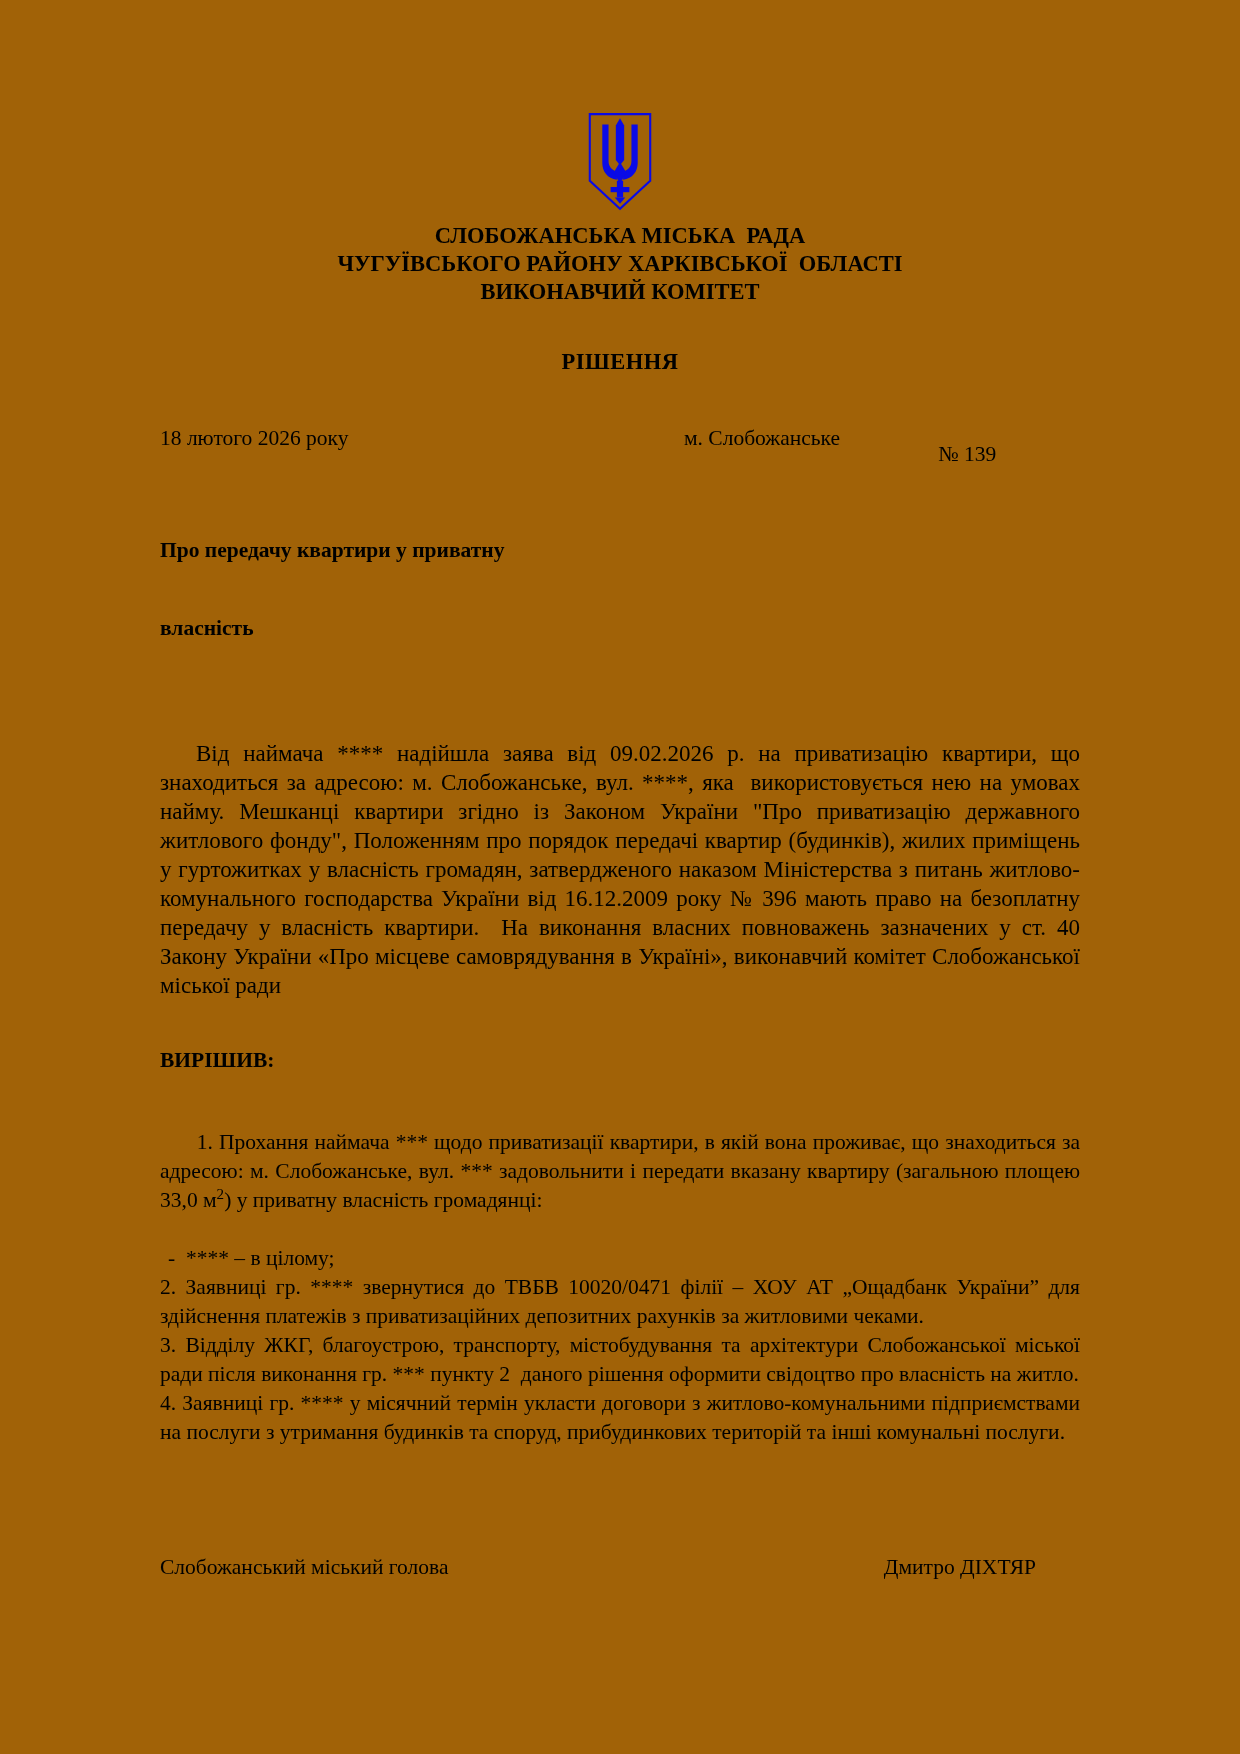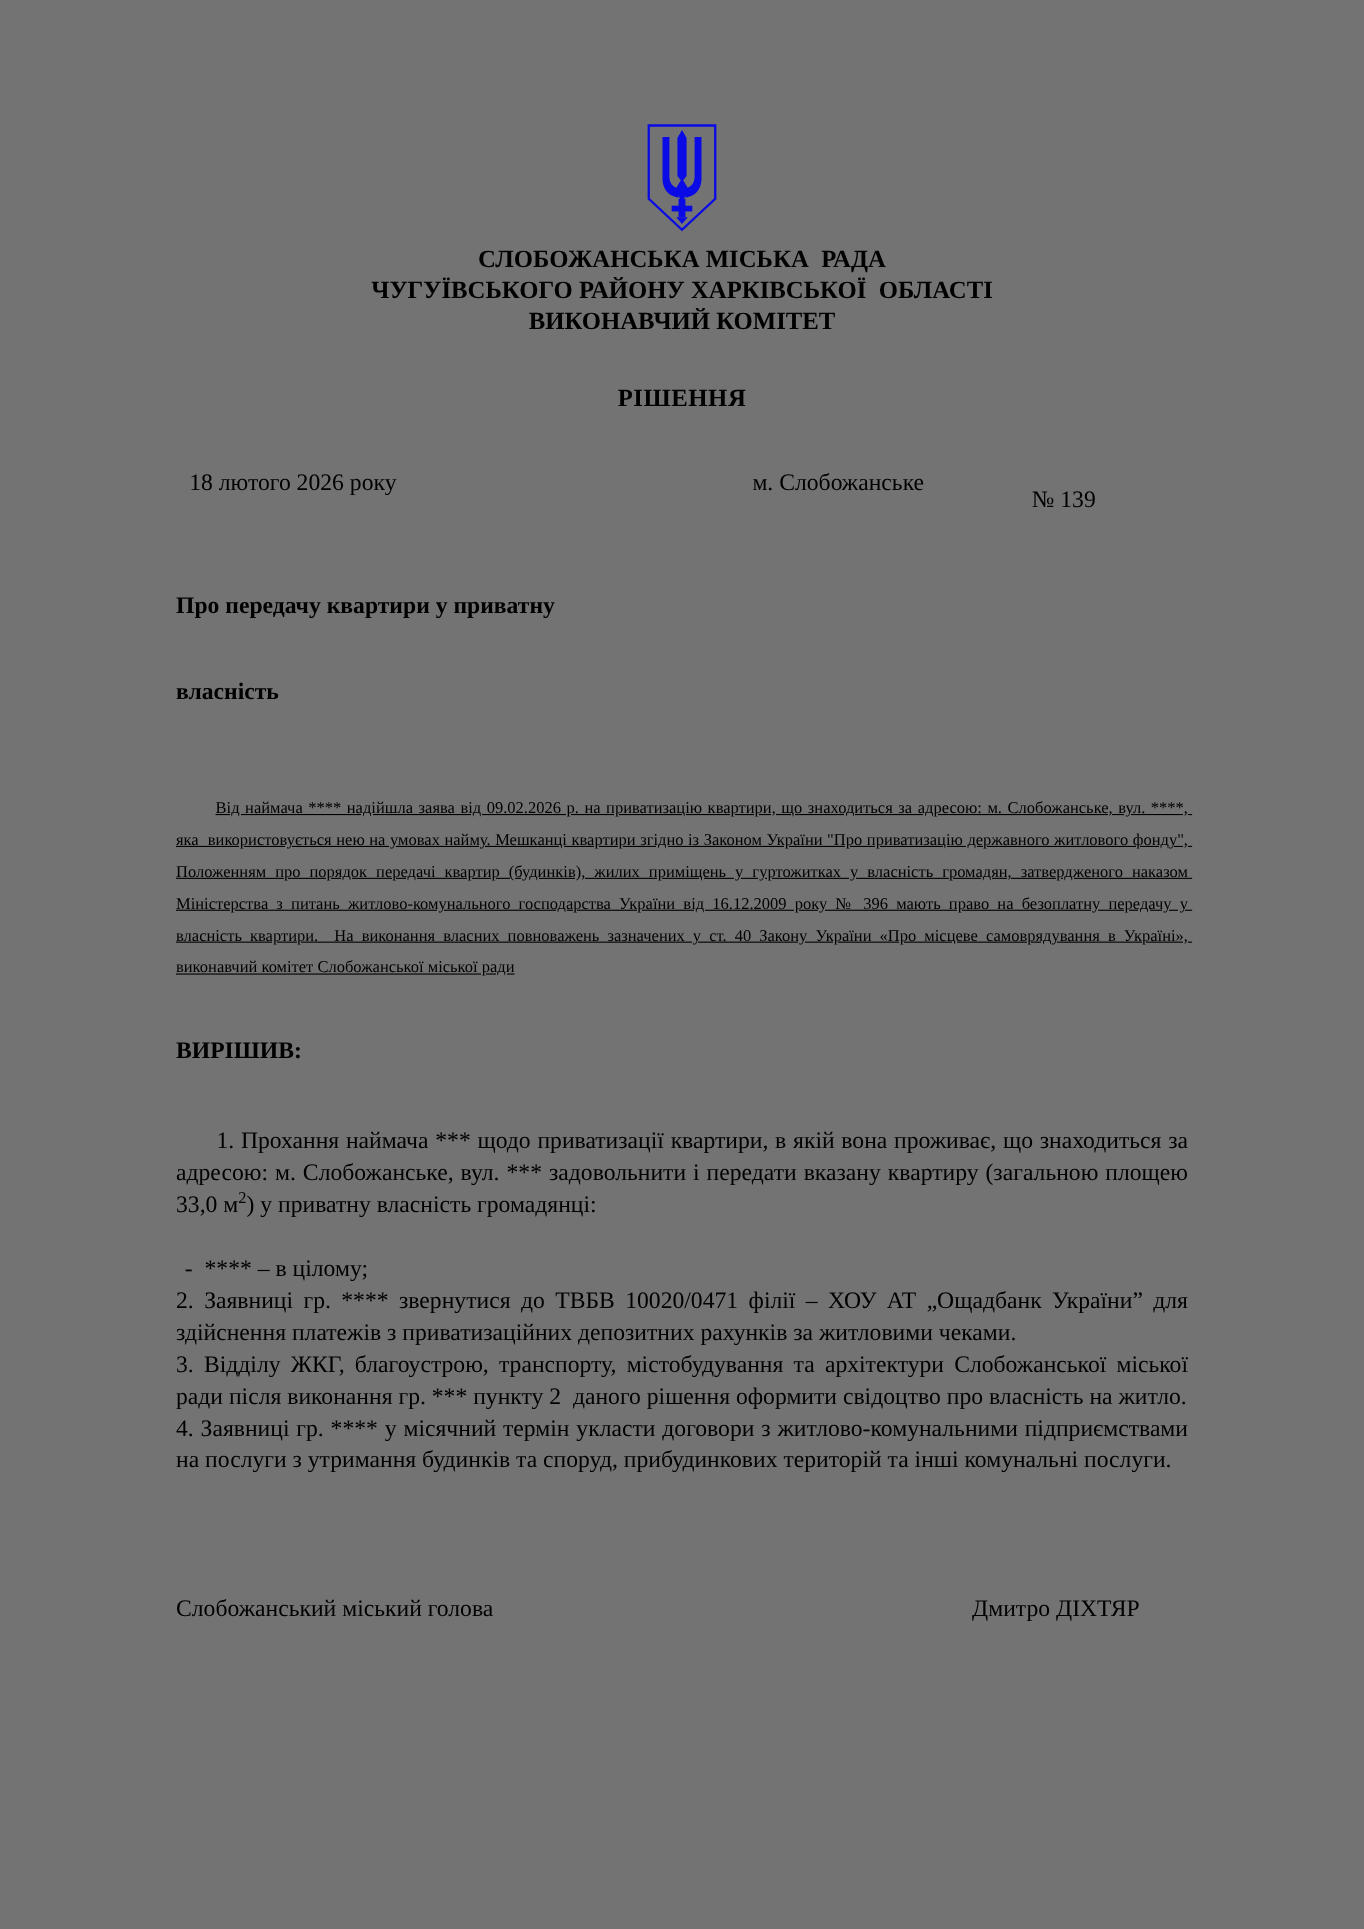--- a/index.html
+++ b/index.html
@@ -1,43 +1,43 @@
 <!DOCTYPE html>
 <html lang="uk"><head>
 <meta charset="utf-8">
 <style>
   html,body{margin:0;padding:0;background:#ffffff;}
   .page{
     position:relative;
     width:1240px;height:1754px;
     box-sizing:border-box;
     padding:112px 160px 0 160px;
-    background:#737373;
+    background:#a16207;
     color:#000000;
     font-family:"Liberation Serif","DejaVu Serif",serif;
     overflow:hidden;
   }
   .emblem{width:68px;height:100px;margin:0 auto 10px auto;}
   .emblem svg{display:block;width:100%;height:100%;}
   .org-line{
     text-align:center;font-weight:bold;font-size:22.5px;line-height:28px;
     white-space:pre-wrap;
   }
   .doc-type{
     text-align:center;font-weight:bold;font-size:22.5px;line-height:28px;
     margin-top:42px;letter-spacing:0.5px;
   }
   .meta-row{position:relative;margin-top:48px;height:29px;font-size:21.5px;line-height:29px;}
-  .meta-date{position:absolute;left:12px;top:0;white-space:pre;}
+  .meta-date{position:absolute;left:0;top:0;white-space:pre;}
   .meta-place{position:absolute;left:524px;top:0;white-space:pre;}
   .meta-number{position:absolute;left:778px;top:16px;white-space:pre;}
   .subject{margin-top:32px;font-weight:bold;font-size:21.5px;line-height:26px;white-space:pre-wrap;}
   .preamble{
-    margin:28px 0 0 0;font-size:15px;line-height:29px;
-    text-align:justify;text-indent:36px;white-space:pre-wrap;text-decoration:underline;
+    margin:46px 0 0 0;font-size:23px;line-height:29px;
+    text-align:justify;text-indent:36px;white-space:pre-wrap;
   }
   .resolved{margin:46px 0 0 0;font-size:21.5px;line-height:29px;font-weight:bold;}
   .items{margin-top:24px;font-family:Liberation Serif, serif;}
   .items p{margin:0;font-size:21.5px;line-height:29px;text-align:justify;white-space:pre-wrap;}
   .sub-item{text-align:left !important;padding-left:8px;}
   .sup2{font-size:0.7em;vertical-align:super;line-height:0;}
   .signature-row{
     display:flex;justify-content:space-between;
     margin-top:106px;font-size:21.5px;line-height:29px;
   }

